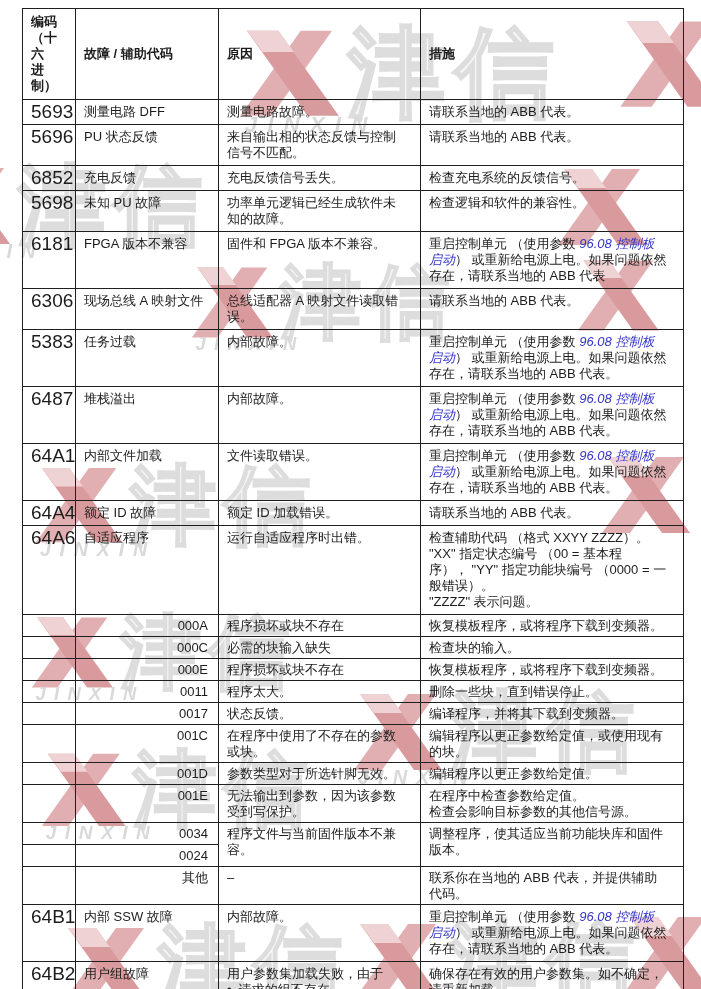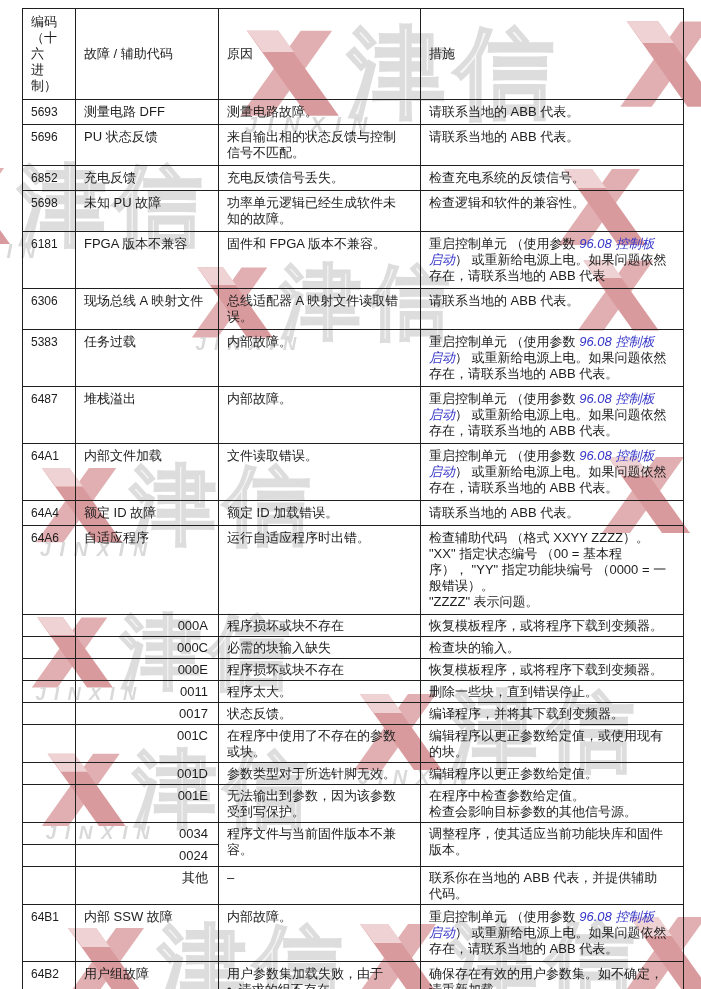--- a/index.html
+++ b/index.html
@@ -28,23 +28,23 @@
     border-collapse:collapse;table-layout:fixed;background:transparent;
   }
   th,td{
     border:1.5px solid #1f1f1f;
     padding:4px 6px 4px 8px;
     font-size:13px;line-height:16px;
     vertical-align:top;text-align:left;
     white-space:pre-line;overflow:hidden;
     font-weight:normal;
   }
-  thead th{font-weight:normal;vertical-align:middle;padding-top:5px;padding-bottom:5px}
+  thead th{font-weight:bold;vertical-align:middle;padding-top:5px;padding-bottom:5px}
   tr.sub td{padding-top:2.5px;padding-bottom:2.5px}
-  td.code{font-size:12px}
+  td.code{font-size:19px}
   td.aux{text-align:right;padding-right:10px;font-size:13px}
   .link{color:#3434c8;font-style:italic}
 </style>
 </head>
 <body>
 
 <div class="wm-layer">
     <div class="wm" style="left: 238px; top: 24px; transform: scale(1.12);">
       <div class="wm-row">
         <svg width="92" height="86" viewBox="0 0 92 86">

